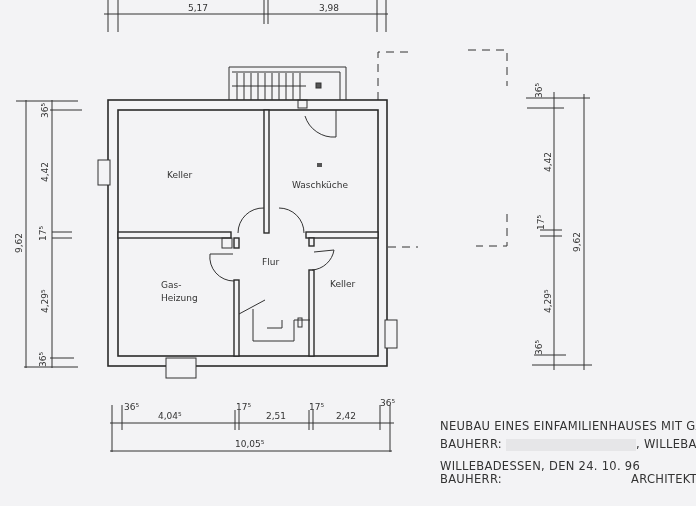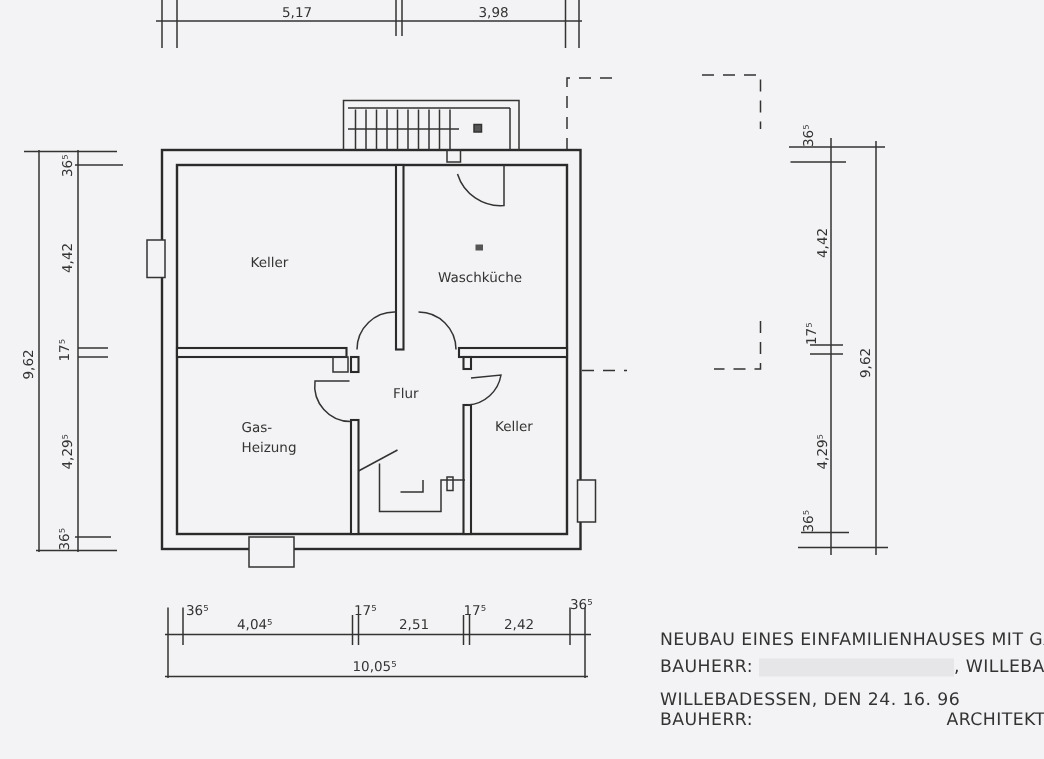--- a/index.html
+++ b/index.html
@@ -163,15 +163,15 @@
     <text transform="translate(544,230) rotate(-90)">17⁵</text>
     <text transform="translate(542,355) rotate(-90)">36⁵</text>
   </g>
 </svg>
 
 <div class="tb" style="left:440px;top:419px;">NEUBAU EINES EINFAMILIENHAUSES MIT GA</div>
 <div class="tb" style="left:440px;top:437px;">
   <span>BAUHERR:</span>
   <span class="redact"></span><span>, WILLEBAD</span>
 </div>
-<div class="tb" style="left:440px;top:459px;">WILLEBADESSEN, DEN 24. 16. 96</div>
+<div class="tb" style="left:440px;top:459px;">WILLEBADESSEN, DEN 24. 10. 96</div>
 <div class="tb" style="left:440px;top:472px;">BAUHERR:</div>
 <div class="tb" style="left:631px;top:472px;">ARCHITEKT:</div>
 
 </body></html>

